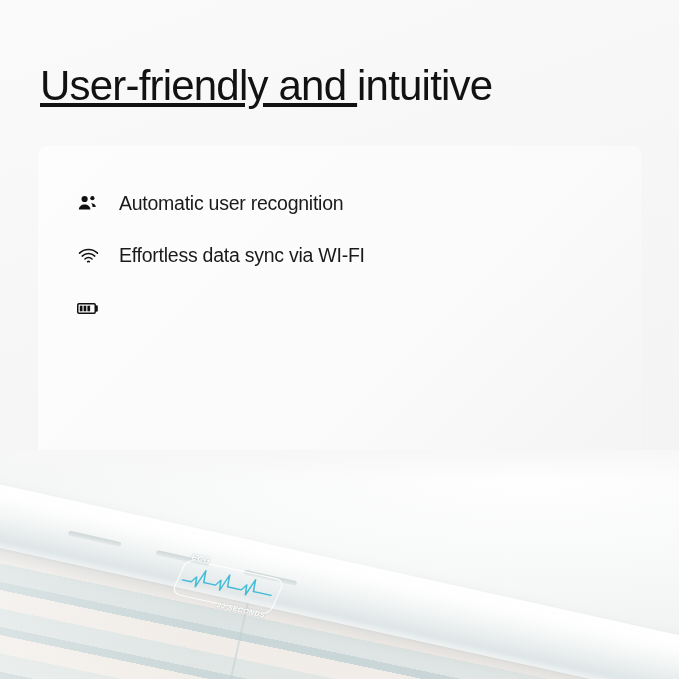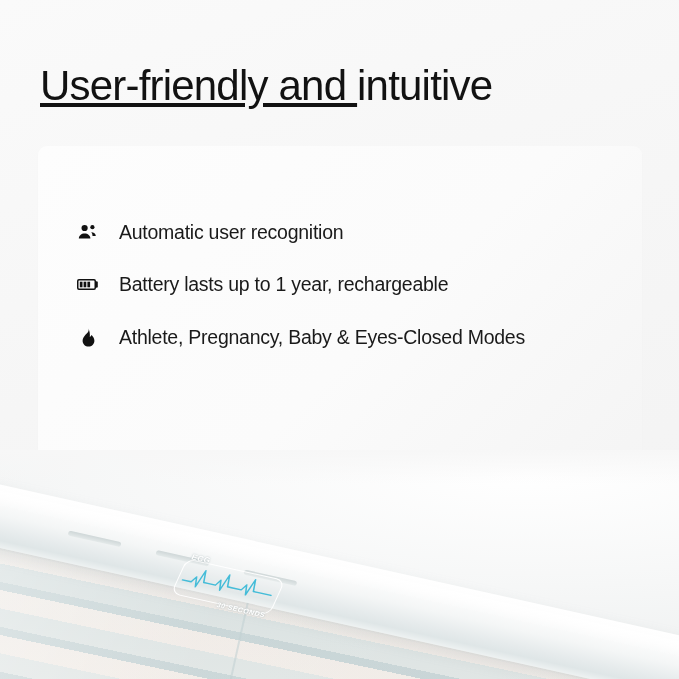--- a/index.html
+++ b/index.html
@@ -37,21 +37,21 @@
     position:absolute;
     left:38px; top:146px;
     width:604px; height:345px;
     border-radius:9px;
     background:linear-gradient(135deg,#fdfdfd 0%,#fbfbfb 55%,#f4f4f4 100%);
     box-shadow:0 1px 2px rgba(0,0,0,0.02);
   }
 
   #feature-list {
     position:absolute;
-    left:37px; top:60px;
+    left:37px; top:31px;
     width:100%;
   }
   .feature-row {
     display:flex;
     align-items:center;
     height:52.5px;
     margin-bottom:0px;
   }
   .feature-icon {
     width:26px; min-width:26px;
@@ -250,42 +250,44 @@
             <circle cx="6.6" cy="4" r="3.1"></circle>
             <path d="M0.8 14.6c0-3.2 2.6-5.2 5.8-5.2s5.8 2 5.8 5.2z"></path>
             <circle cx="14.4" cy="3.2" r="2.1"></circle>
             <path d="M13.2 8.2c2.6 0 4.6 1.4 4.6 3.7h-3.3c0-1.5-.5-2.8-1.3-3.7z"></path>
           </svg>
         </span>
         <span class="feature-label">Automatic user recognition</span>
       </div>
 
 
+      <div class="feature-row">
+        <span class="feature-icon">
+          <svg width="21" height="16" viewBox="0 0 22 16" fill="none" stroke="currentColor" stroke-width="1.6" stroke-linecap="round">
+            <path d="M1.6 5.0 A13.5 13.5 0 0 1 20.4 5.0"></path>
+            <path d="M4.4 8.1 A9.6 9.6 0 0 1 17.6 8.1"></path>
+            <path d="M7.3 11.1 A5.6 5.6 0 0 1 14.7 11.1"></path>
+            <path d="M10.1 14.0 A1.5 1.5 0 0 1 11.9 14.0"></path>
+          </svg>
+        </span>
+        <span class="feature-label">Effortless data sync via WI-FI</span>
+      </div>
 
       <div class="feature-row">
         <span class="feature-icon">
           <svg width="22" height="11" viewBox="0 0 22 11" fill="none" stroke="currentColor" stroke-width="1.5">
             <rect x="0.75" y="0.75" width="17.5" height="9.5" rx="1.2"></rect>
             <rect x="2.8" y="2.7" width="2.7" height="5.6" fill="currentColor" stroke="none"></rect>
             <rect x="6.6" y="2.7" width="2.7" height="5.6" fill="currentColor" stroke="none"></rect>
             <rect x="10.4" y="2.7" width="2.7" height="5.6" fill="currentColor" stroke="none"></rect>
             <path d="M19.6 3.5 v4" stroke-width="2.4" stroke-linecap="round"></path>
           </svg>
         </span>
-        <span class="feature-label">Battery lasts up to 1 year, rechargeable</span>
       </div>
 
-      <div class="feature-row">
-        <span class="feature-icon">
-          <svg width="13" height="19" viewBox="0 0 13 19" fill="currentColor">
-            <path d="M6.5 0.4c.8 3 -1.1 4.2 -2.8 6.1 C1.6 9 0.6 10.7 0.6 12.7 c0 3.4 2.7 5.9 5.9 5.9 s5.9 -2.5 5.9 -5.9 c0 -2.6 -1.4 -4.2 -2.8 -5.8 -.6 .9 -1.1 1.5 -1.8 2 .4 -3 -.3 -5.9 -1.3 -8.5z"></path>
-          </svg>
-        </span>
-        <span class="feature-label">Athlete, Pregnancy, Baby &amp; Eyes-Closed Modes</span>
-      </div>
 
     </div>
   </div>
 
   <div id="product-photo">
     <div class="photo-backdrop"></div>
 
     <div class="scale-glass">
       <div class="scale-stripes"></div>
       <div class="scale-stripes2"></div>

